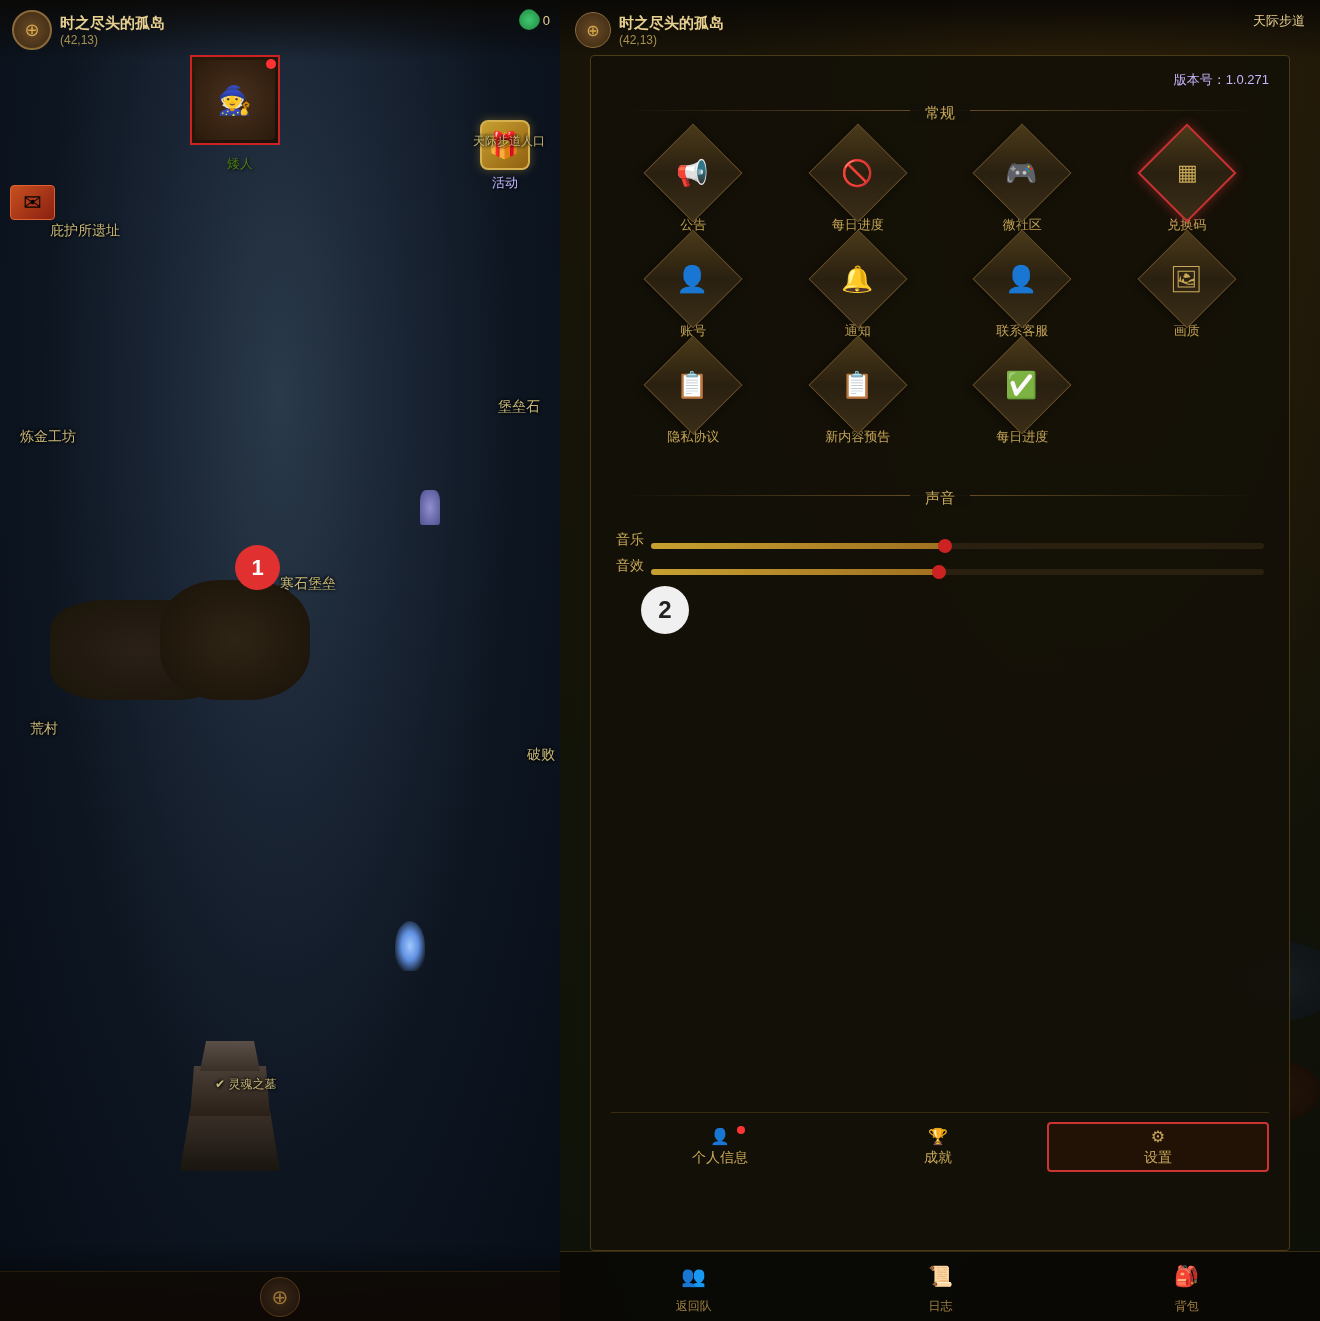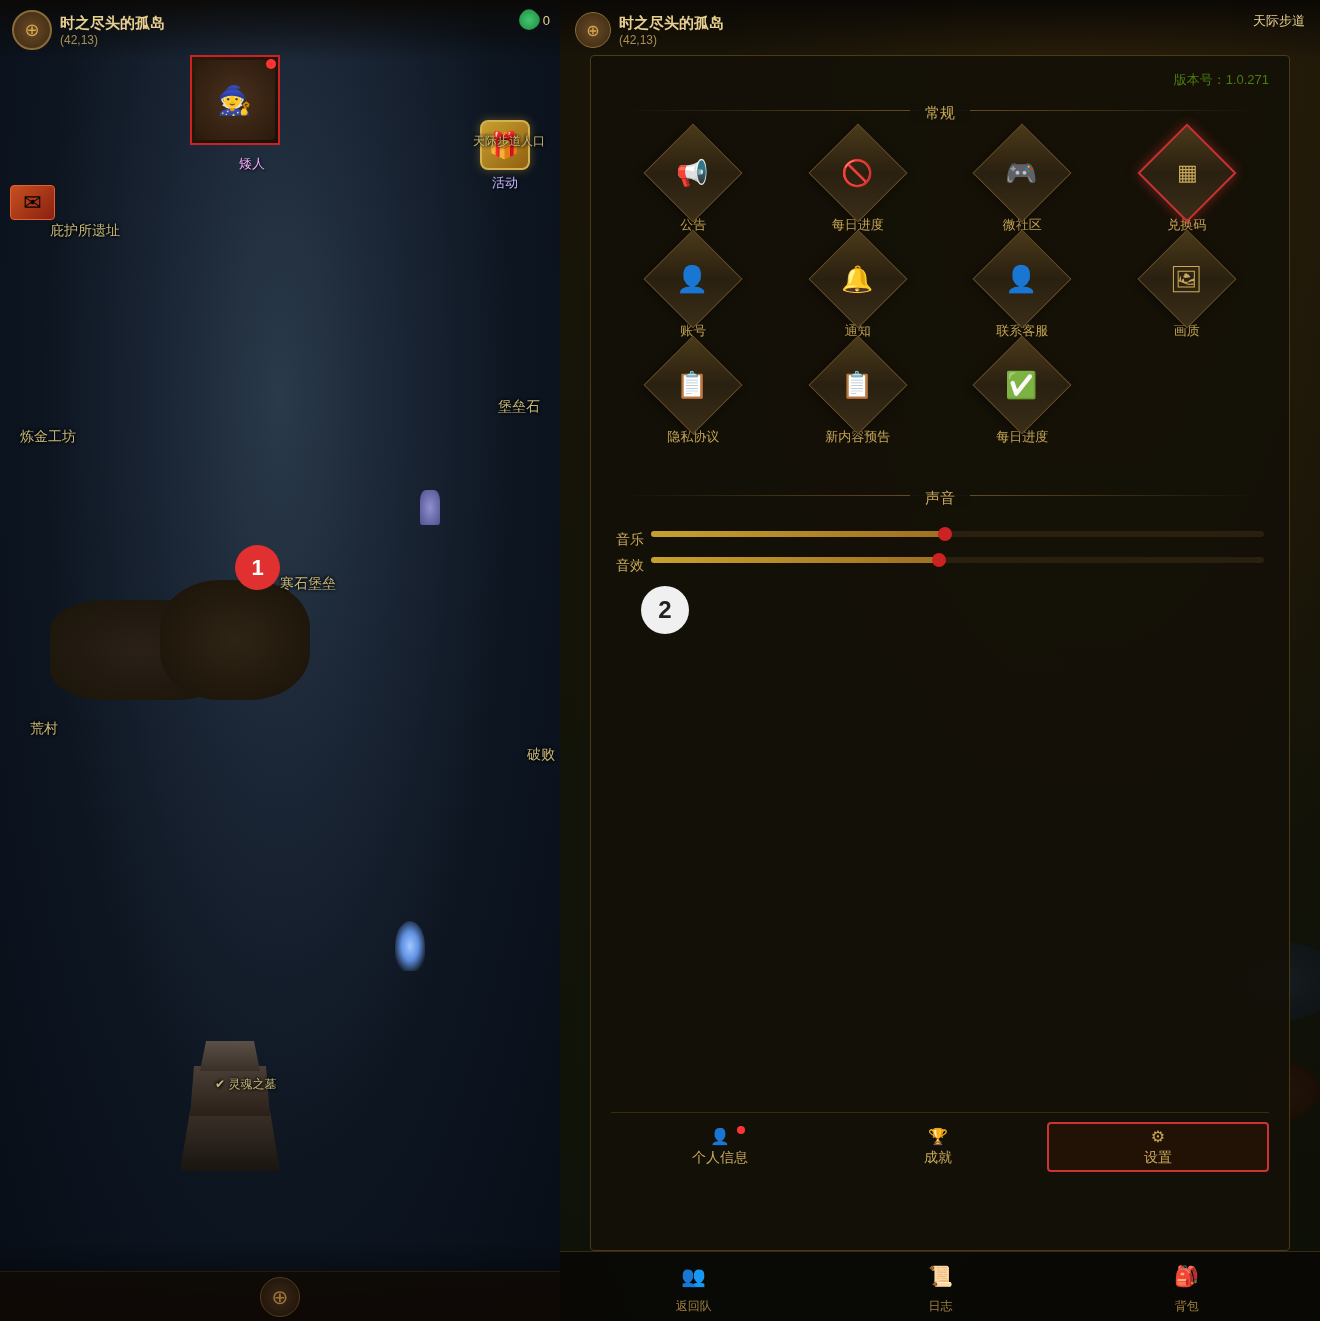--- a/index.html
+++ b/index.html
@@ -146,23 +146,23 @@
     .char-portrait-dot {
       position: absolute;
       top: 2px; right: 2px;
       width: 10px; height: 10px;
       border-radius: 50%;
       background: #ff3333;
     }
     .char-name-label {
       position: absolute;
       top: 155px; left: 215px;
-      color: #f0abfc;
+      color: #4d7c0f;
       font-size: 13px;
-      text-align: right;
+      text-align: center;
       width: 50px;
       text-shadow: 1px 1px 3px #000;
     }
 
     
     .top-right-icons {
       position: absolute;
       top: 10px; right: 10px;
       display: flex;
       align-items: center;
@@ -291,21 +291,21 @@
       right: 30px;
       bottom: 70px;
       background: rgba(20,16,8,0.92);
       border: 1px solid #4a3a18;
       border-radius: 4px;
     }
 
     .version-text {
       position: absolute;
       top: 15px; right: 20px;
-      color: #4d7c0f;
+      color: #c4b5fd;
       font-size: 13px;
     }
 
     .section-divider {
       position: relative;
       text-align: center;
       padding: 18px 0 10px;
     }
     .section-divider::before {
       content: '';
@@ -361,21 +361,21 @@
       font-size: 13px;
       margin-top: 2px;
     }
 
     
     .sound-section {
       padding: 5px 25px;
     }
     .slider-row {
       display: flex;
-      align-items: flex-start;
+      align-items: flex-end;
       margin: 8px 0;
     }
     .slider-label {
       color: #c8a858;
       font-size: 14px;
       width: 35px;
     }
     .slider-track {
       flex: 1;
       height: 6px;

